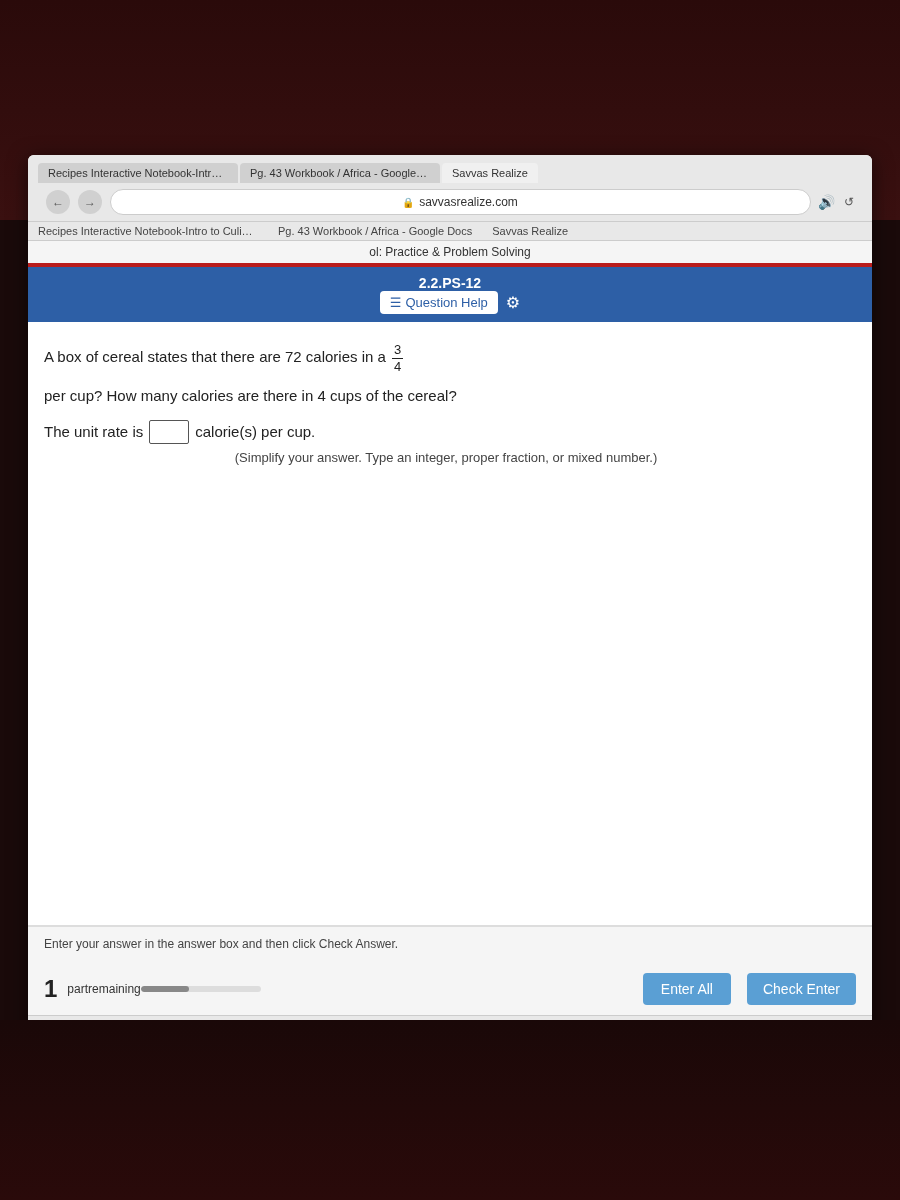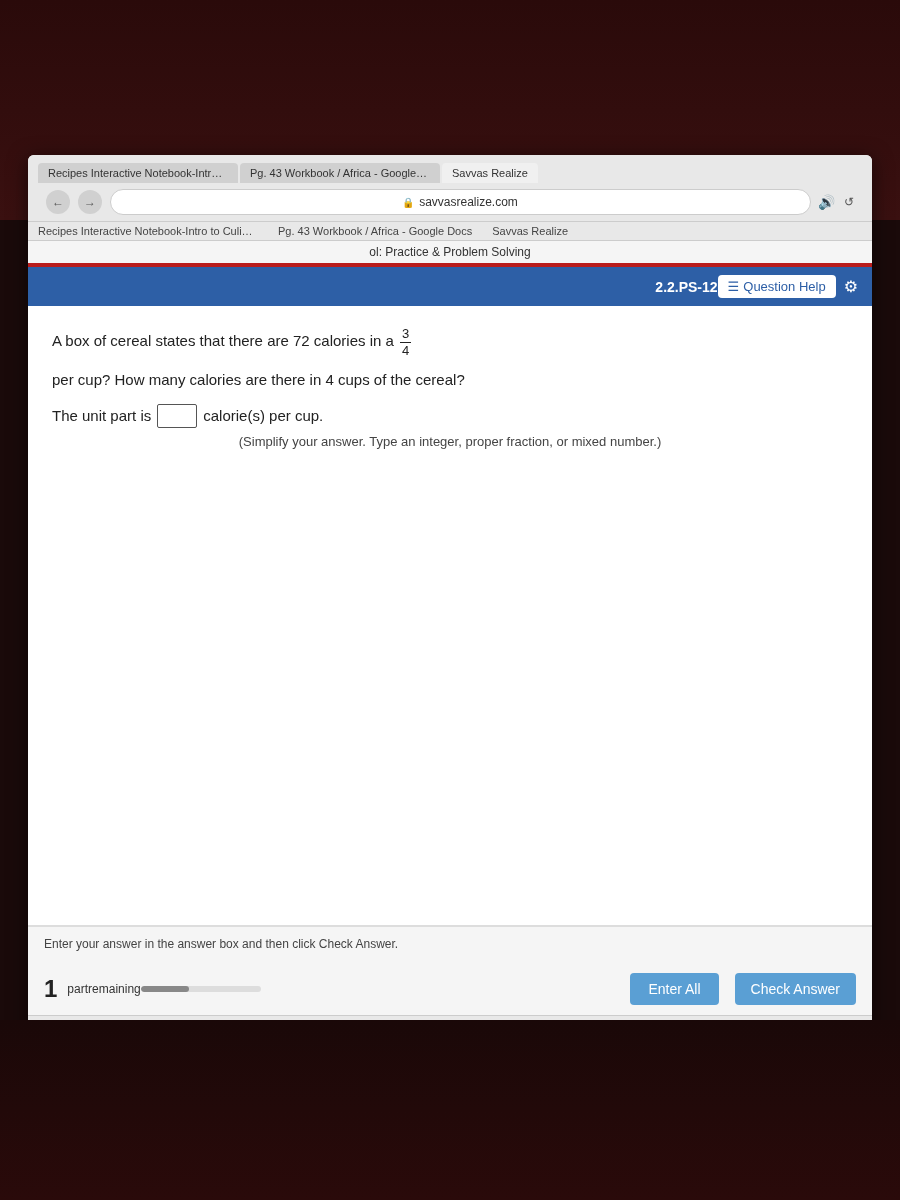--- a/index.html
+++ b/index.html
@@ -160,24 +160,25 @@
     .main-content {
       flex: 1;
       display: flex;
       flex-direction: column;
       overflow: hidden;
     }
 
     
     .question-header {
       background: #2d5fa6;
-      padding: 8px 14px;
-      display: flex;
-      align-items: center;
-      justify-content: flex-end;
+      padding: 8px 4px;
+      display: flex;
+      align-items: center;
+      justify-content: space-between;
+      flex-direction: column;
     }
     .question-id {
       color: white;
       font-size: 14px;
       font-weight: bold;
     }
     .question-help-btn {
       background: white;
       border: none;
       border-radius: 4px;
@@ -198,21 +199,21 @@
     }
     .header-right {
       display: flex;
       align-items: center;
       gap: 8px;
     }
 
     
     .question-body {
       flex: 1;
-      padding: 20px 24px 10px 24px;
+      padding: 20px 24px 10px 16px;
       font-size: 15px;
       color: #222;
       line-height: 1.6;
       border-bottom: 1px solid #ddd;
     }
     .question-text {
       margin-bottom: 10px;
     }
     .fraction {
       display: inline-flex;
@@ -477,42 +478,42 @@
           <span>
             <span class="fraction">
               <span class="fraction-num">3</span>
               <span class="fraction-den">4</span>
             </span>
           </span>
         </div>
         <div>per cup? How many calories are there in 4 cups of the cereal?</div>
 
         <div class="answer-line">
-          <span>The unit part is</span>
+          <span>The unit rate is</span>
           <input class="answer-input" type="text" value="" style="">
           <span>calorie(s) per cup.</span>
         </div>
         <div class="simplify-note">(Simplify your answer. Type an integer, proper fraction, or mixed number.)</div>
       </div>
 
       <div class="question-footer">
         <div class="footer-hint">Enter your answer in the answer box and then click Check Answer.</div>
         <div class="footer-controls">
           <div class="part-info">
             <span class="part-number">1</span>
             <div class="part-text">
               <span>part</span>
               <span>remaining</span>
               <div class="progress-bar-container">
                 <div class="progress-bar-fill" style="width: 40%"></div>
               </div>
             </div>
           </div>
           <button class="clear-all-btn">Enter All</button>
-          <button class="check-answer-btn">Check Answer</button>
+          <button class="check-answer-btn">Check Enter</button>
         </div>
       </div>
 
       <div class="nav-bar">
         <button class="review-progress-btn">Review progress</button>
         <div class="question-nav">
           <span>Question</span>
           <input class="question-input" type="text" value="2" style="">
           <span>of 8</span>
         </div>

